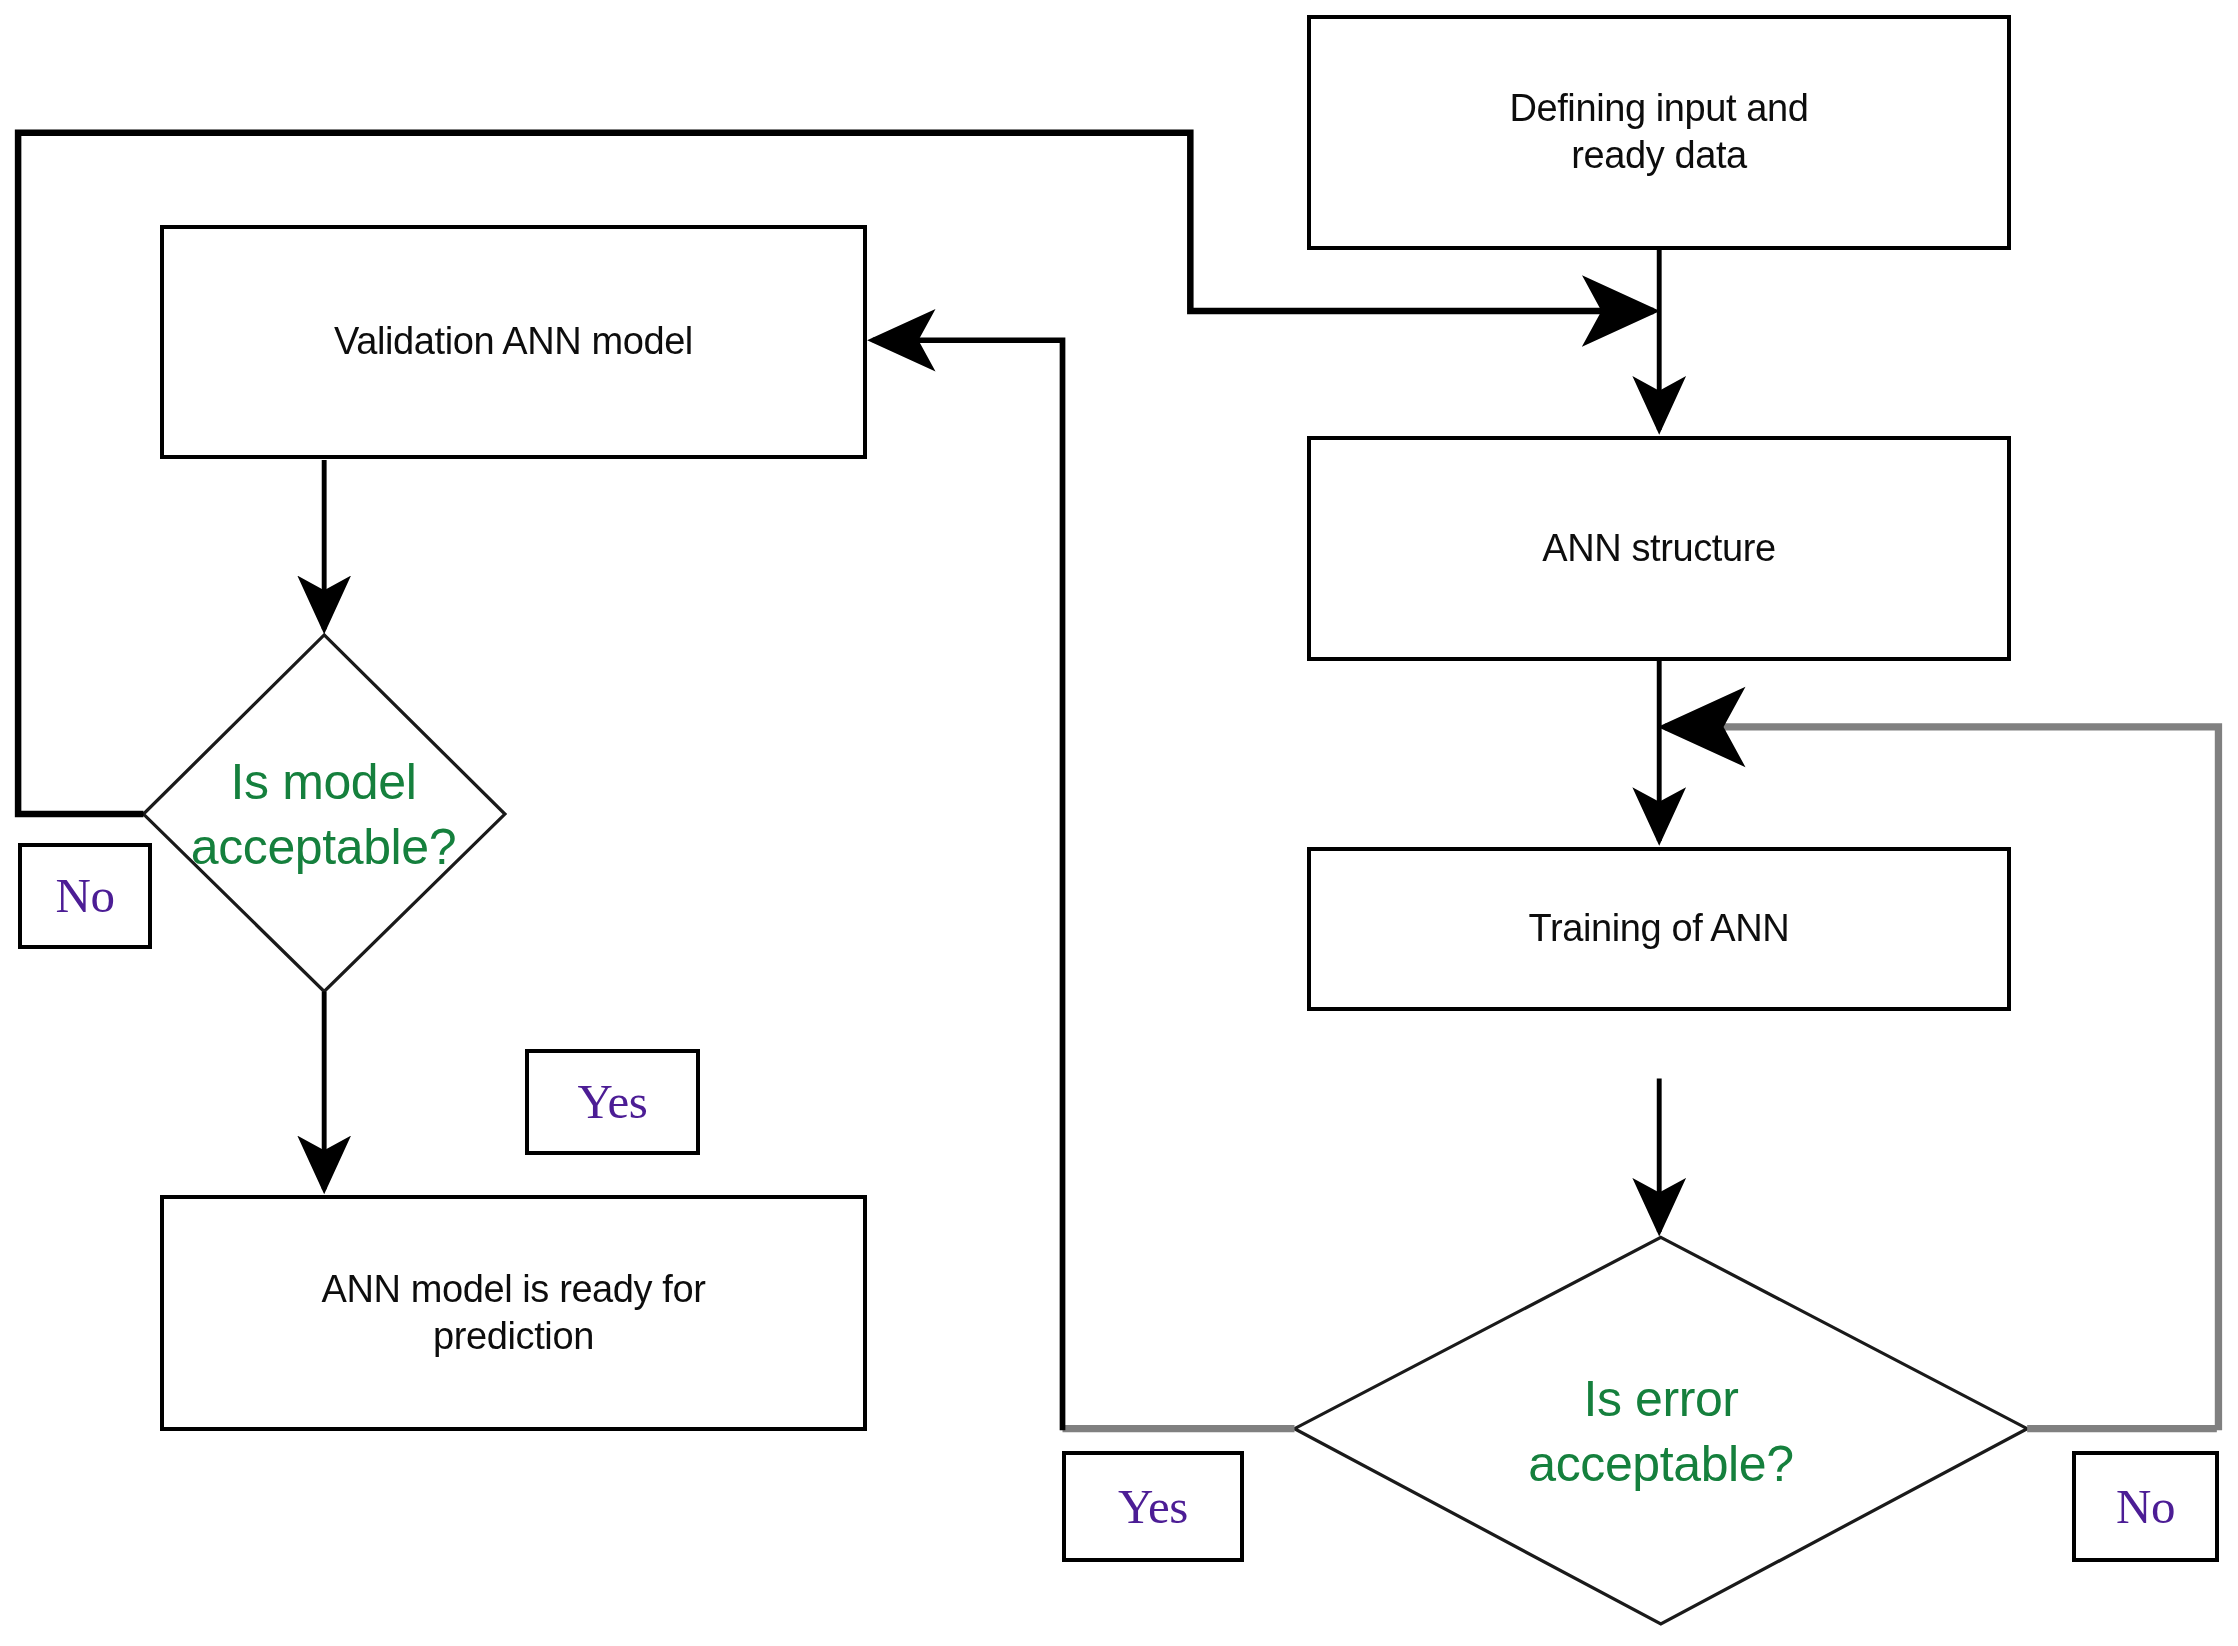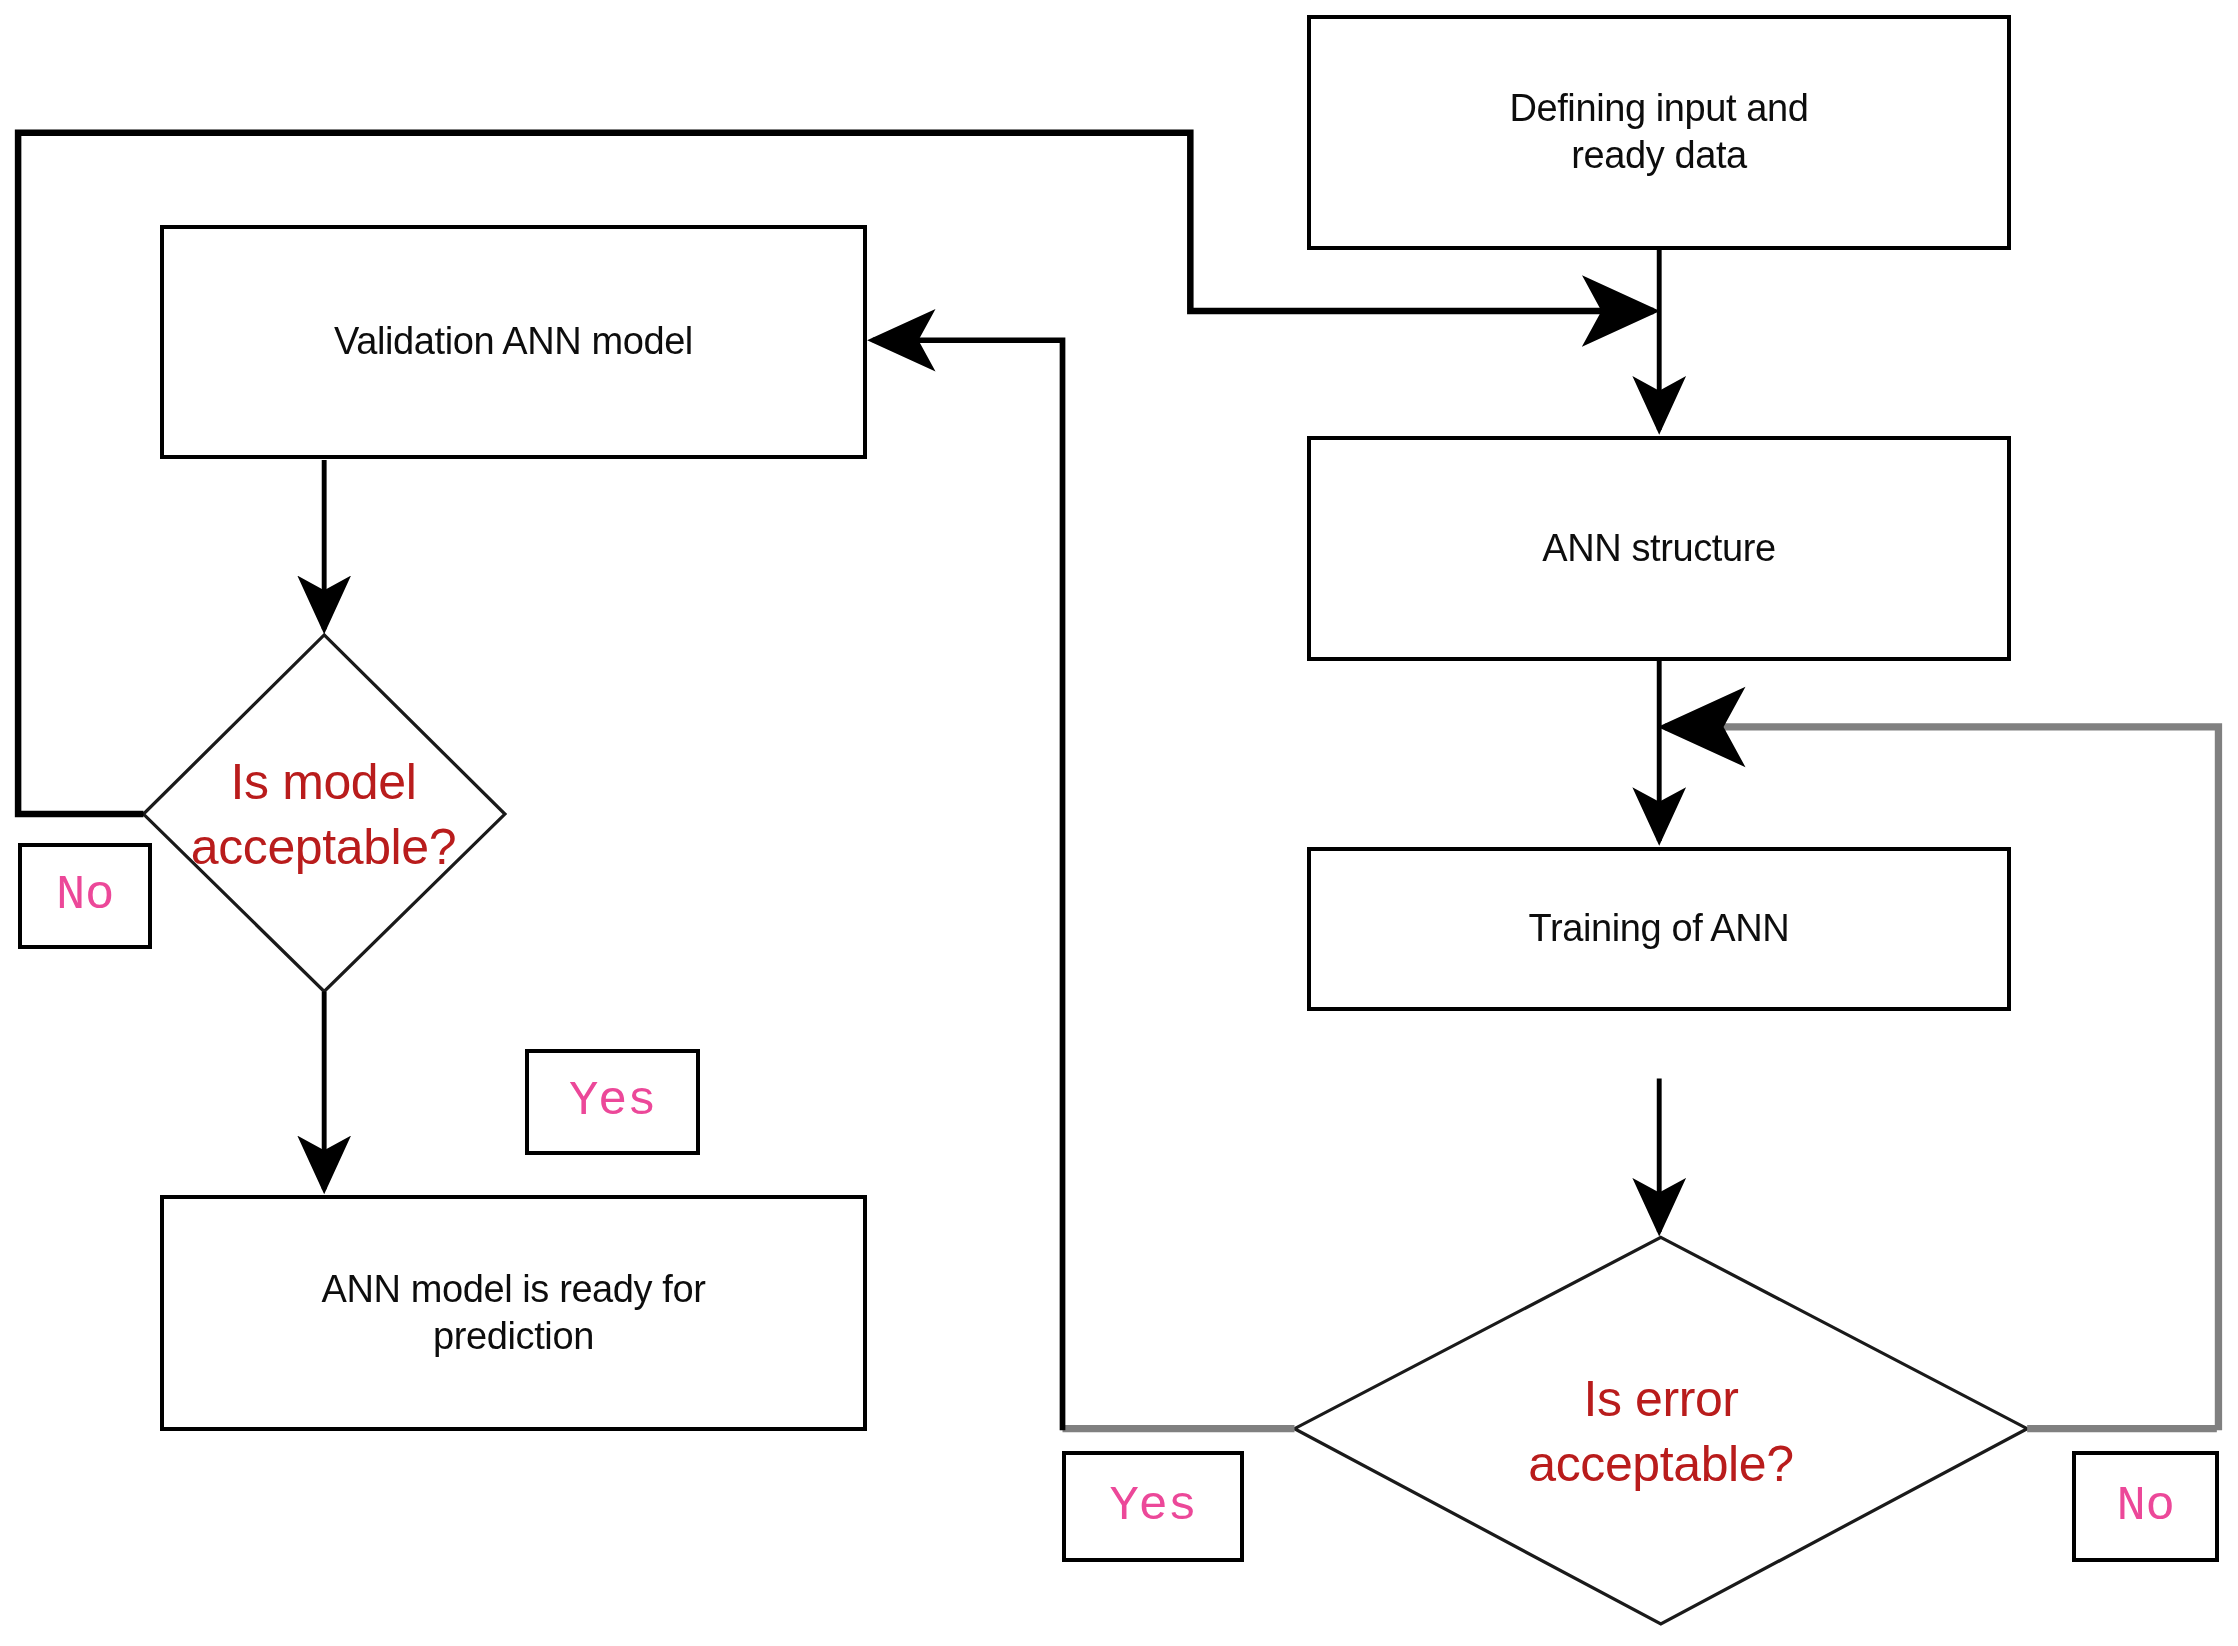--- a/index.html
+++ b/index.html
@@ -43,36 +43,36 @@
   }
   .label-box {
     position: absolute;
     box-sizing: border-box;
     border: 4.1px solid #000000;
     background: #ffffff;
     display: flex;
     align-items: center;
     justify-content: center;
     text-align: center;
-    font-family: Liberation Mono, monospace;
+    font-family: Liberation Serif, serif;
     font-size: 49px;
     line-height: 1.1;
-    color: #ec4899;
+    color: #4c1d95;
     letter-spacing: -0.4px;
   }
   .diamond-text {
     position: absolute;
     display: flex;
     align-items: center;
     justify-content: center;
     text-align: center;
     font-family: "Liberation Sans", sans-serif;
     font-size: 50px;
     line-height: 1.3;
-    color: #b91c1c;
+    color: #15803d;
     letter-spacing: -0.4px;
     pointer-events: none;
   }
 </style>
 </head>
 <body>
 
 <div id="canvas">
 
   <svg id="flow-svg" viewBox="0 0 2750 2022" xmlns="http://www.w3.org/2000/svg">

